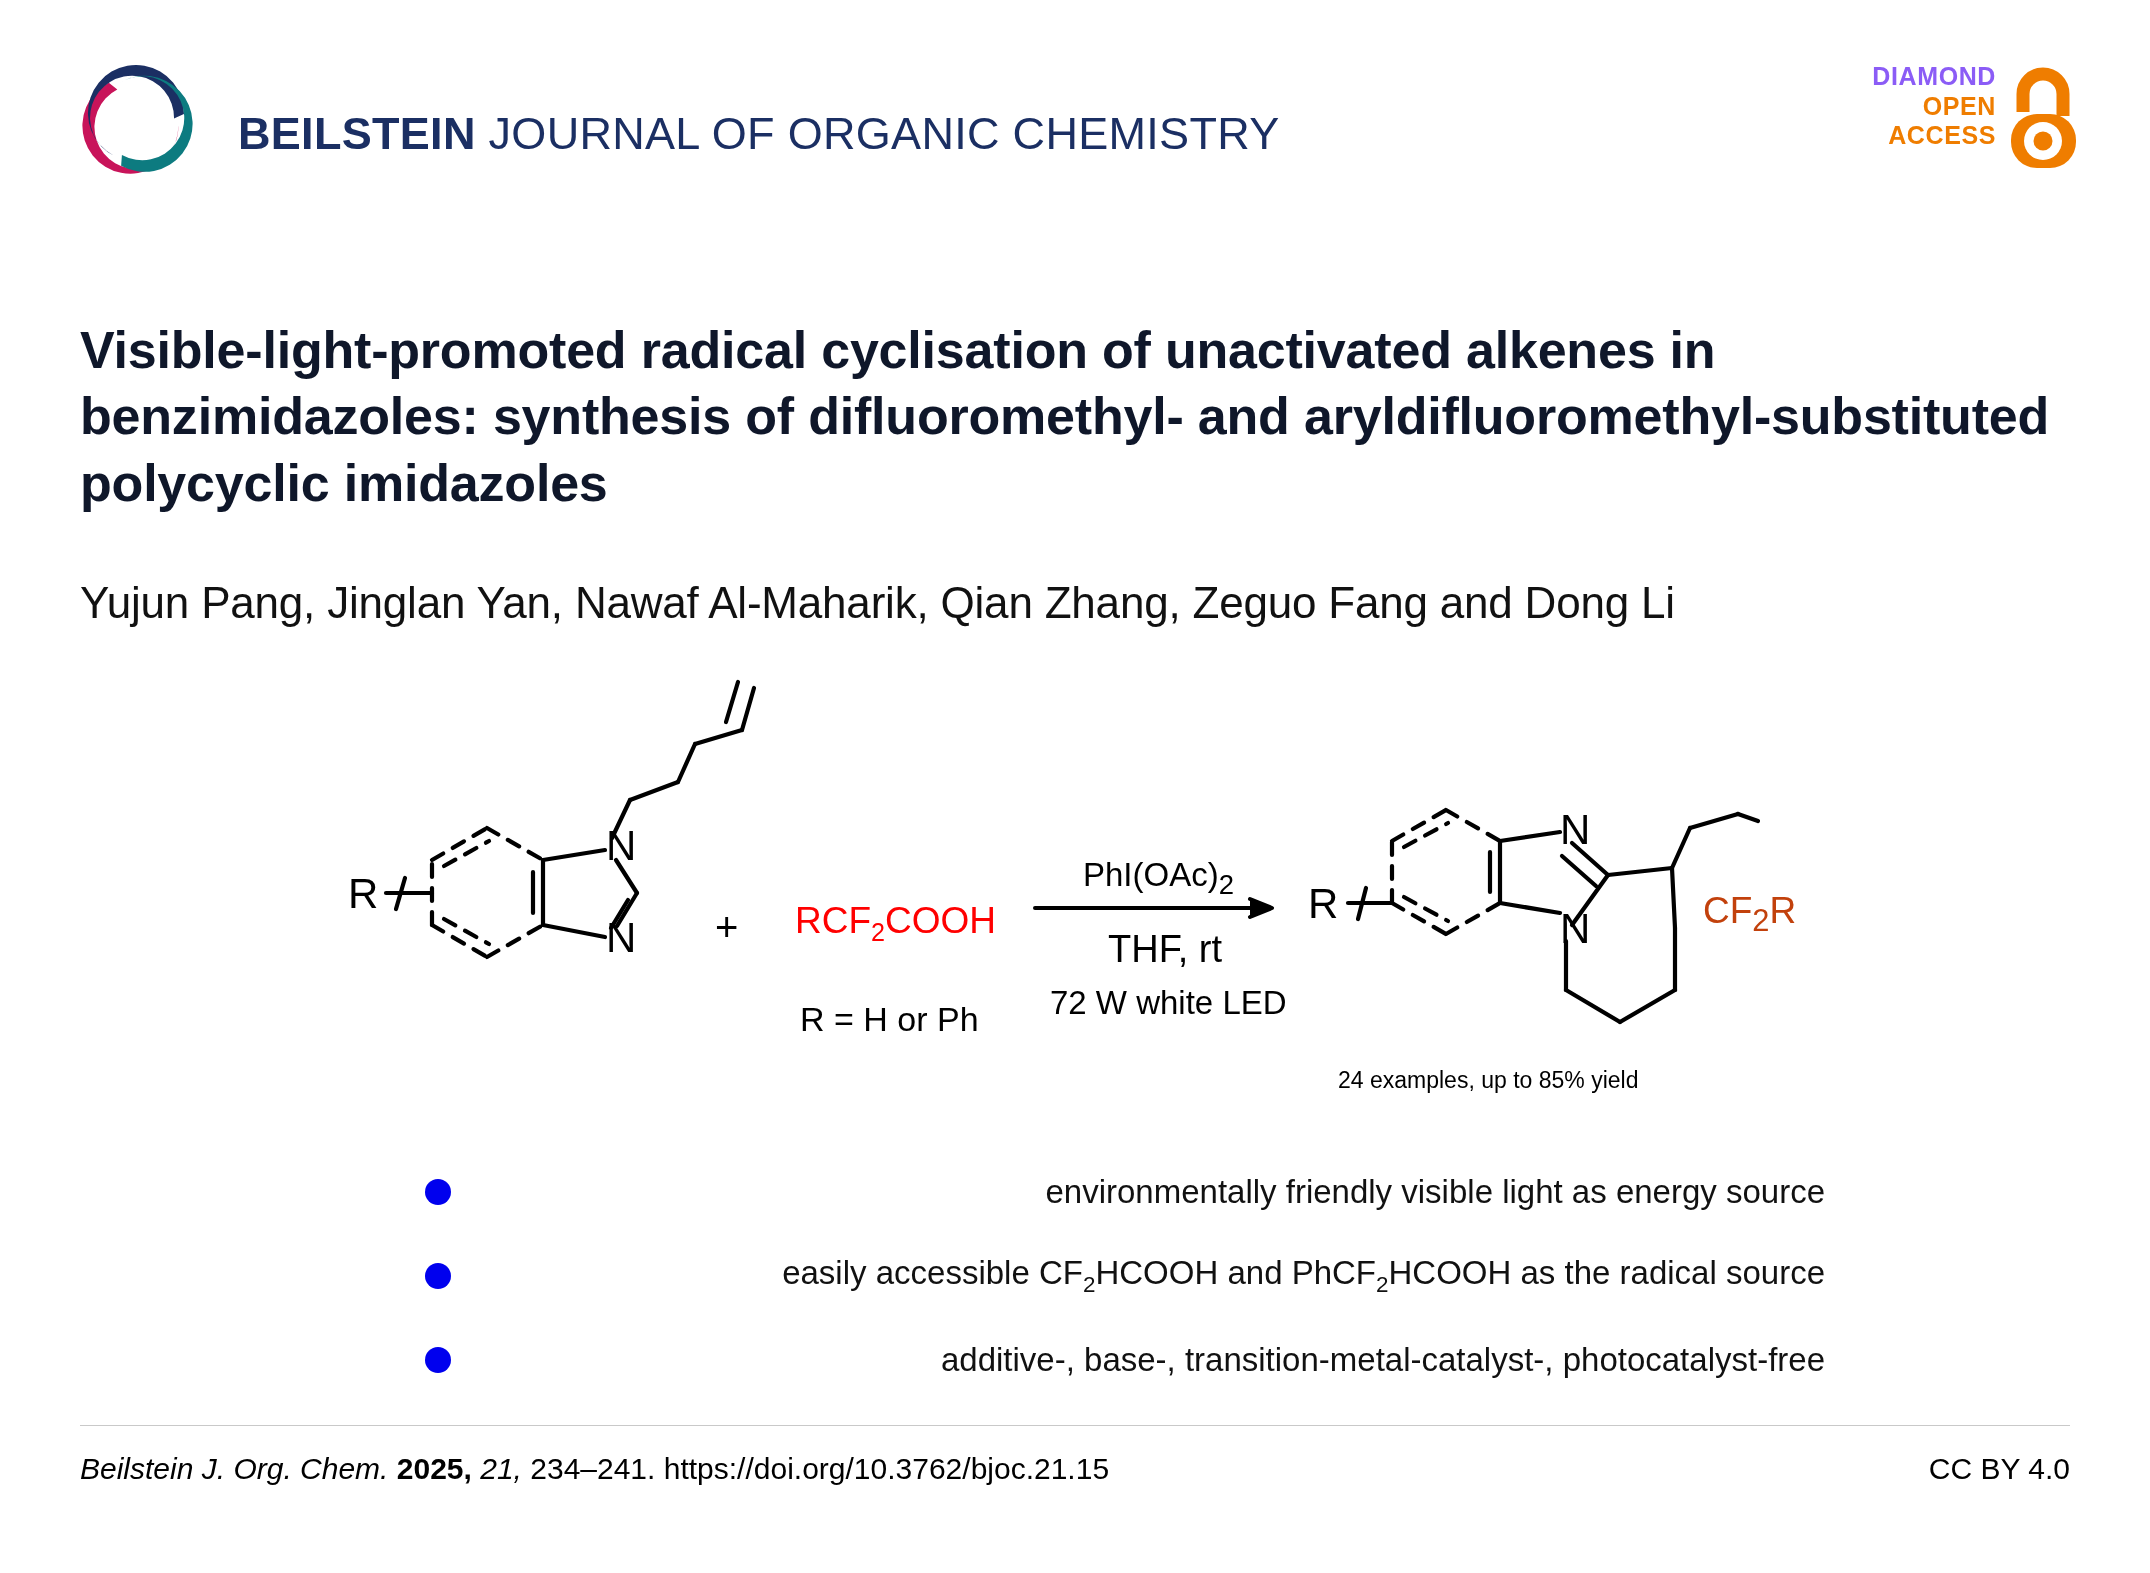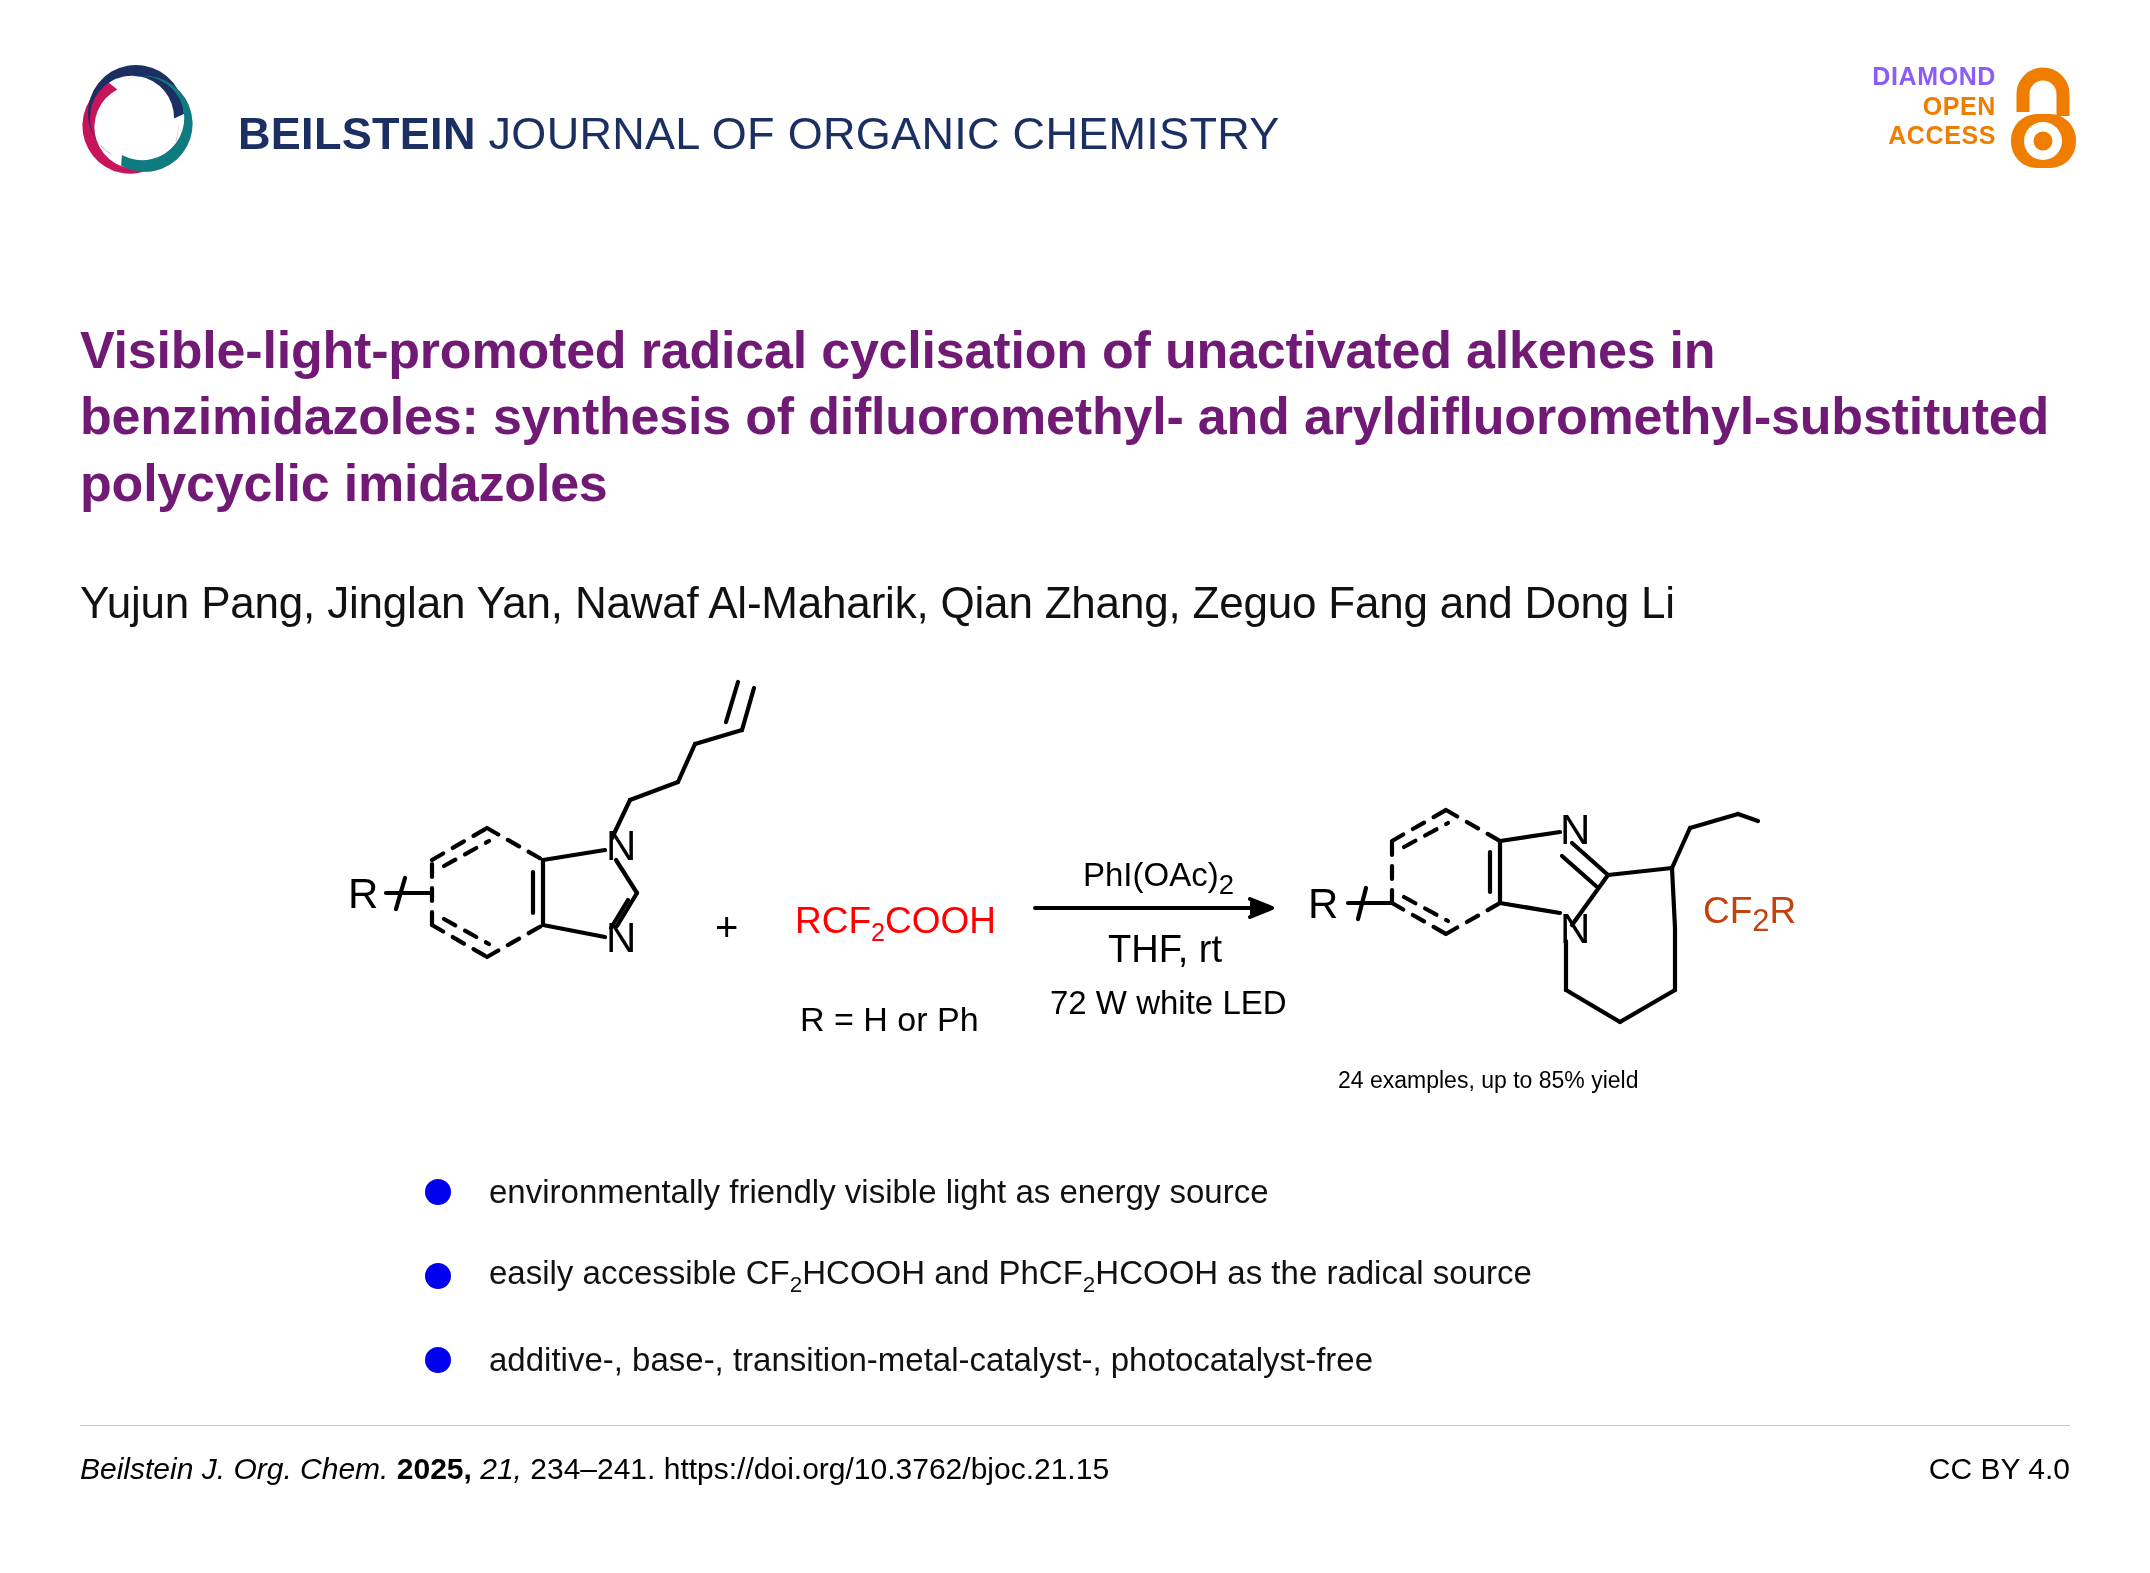--- a/index.html
+++ b/index.html
@@ -68,21 +68,21 @@
   }
 
   
   .article-title {
     position: absolute;
     left: 80px; top: 282px;
     width: 1970px;
     font-size: 52px;
     font-weight: 700;
     line-height: 1.28;
-    color: #701a75;
+    color: #0f172a;
     letter-spacing: -0.2px;
   }
   .authors {
     position: absolute;
     left: 80px; top: 578px;
     width: 1990px;
     font-size: 44px;
     font-weight: 400;
     color: #111111;
     letter-spacing: -0.2px;
@@ -155,20 +155,21 @@
   
   .bullets {
     position: absolute;
     left: 425px; top: 1150px;
     width: 1400px;
   }
   .bullet-row {
     display: flex;
     align-items: center;
     height: 84px;
+    justify-content: space-between;
   }
   .bullet-dot {
     width: 26px; height: 26px;
     border-radius: 50%;
     background: #0000ee;
     flex: 0 0 auto;
     margin-right: 38px;
   }
   .bullet-text {
     font-size: 33px;

